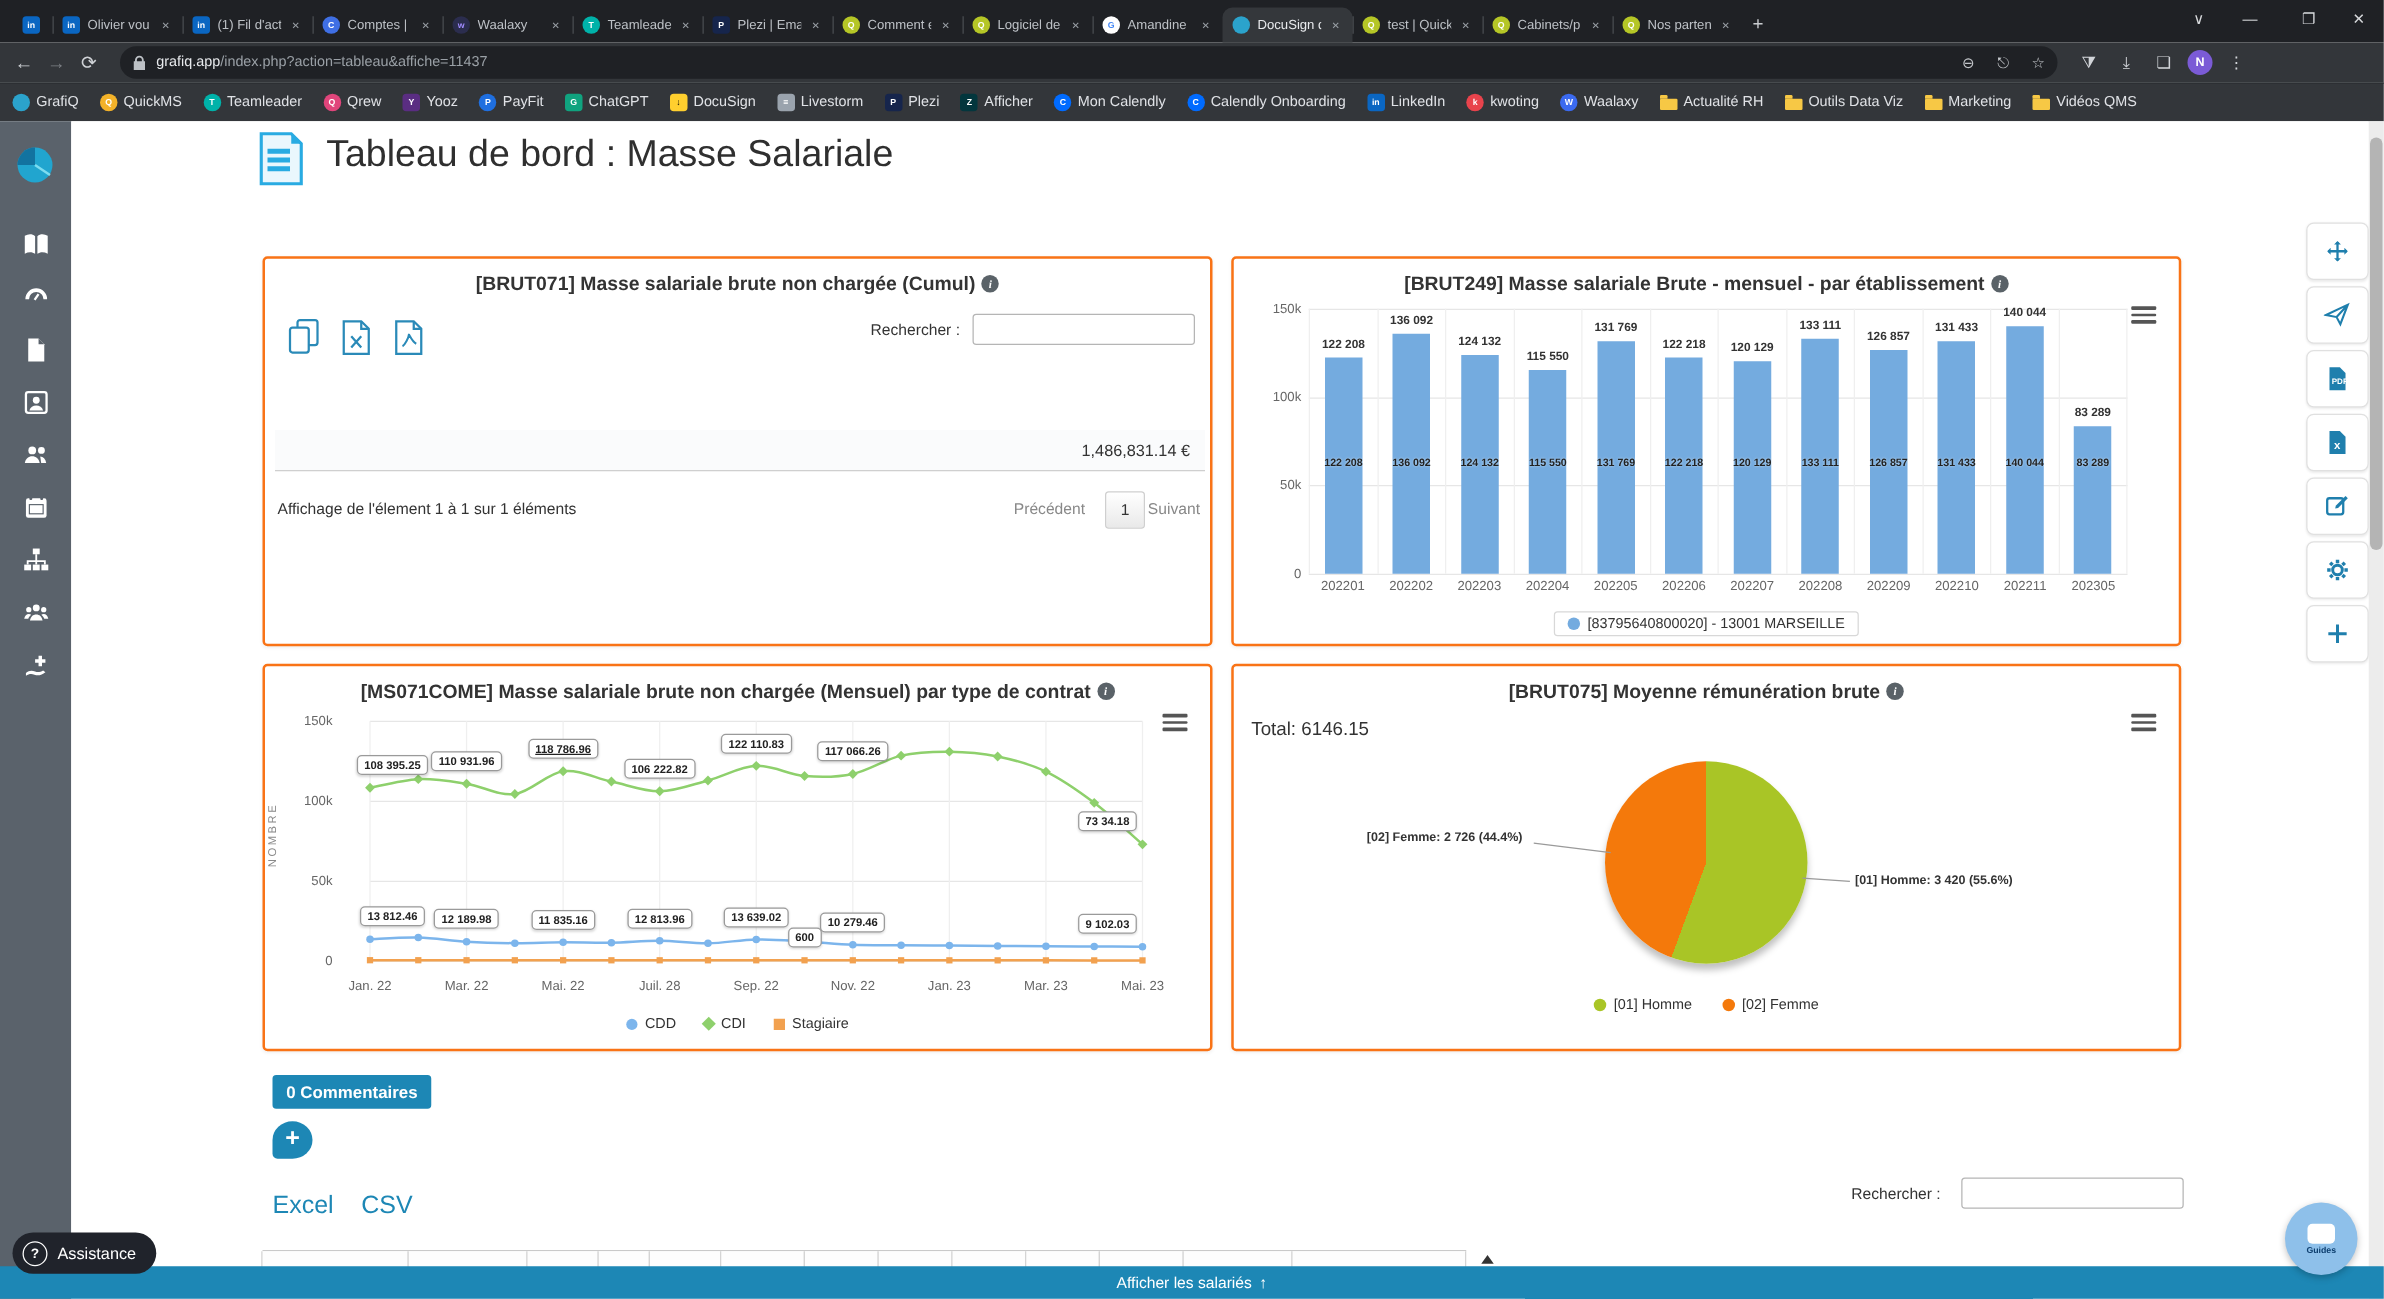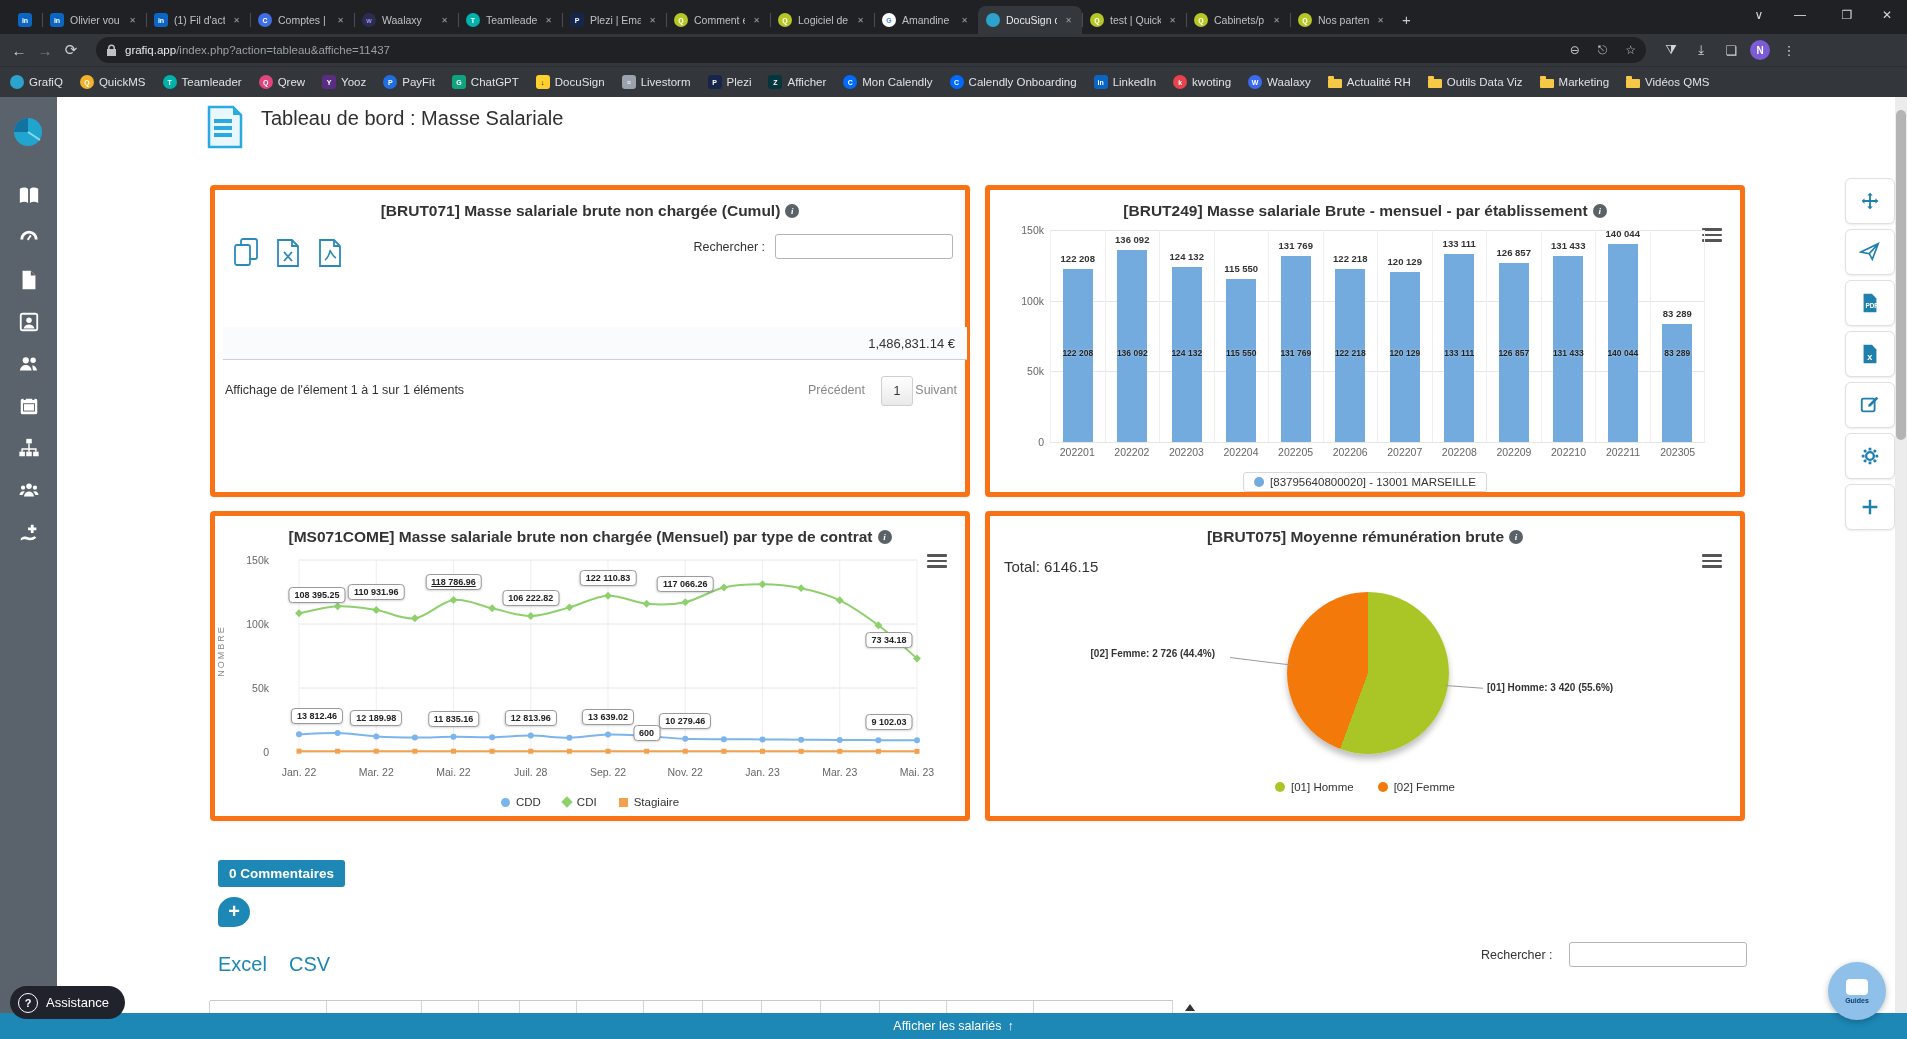--- a/index.html
+++ b/index.html
@@ -36,23 +36,23 @@
   .bookmarks{position:absolute;left:0;top:66px;width:1907px;height:31px;background:#33363a;display:flex;align-items:center;
              padding-left:10px;box-sizing:border-box;gap:17px;border-top:1px solid #2b2e32;}
   .bm{display:flex;align-items:center;gap:5px;color:#e0e2e6;font-size:11.5px;white-space:nowrap;}
   
   .sidebar{position:absolute;left:0;top:97px;width:57px;height:942px;background:#5a626b;}
   .sb-logo{position:absolute;left:13px;top:20px;}
   .sb-ic{position:absolute;left:18px;width:22px;height:22px;color:#fff;}
   .sb-ic svg{width:22px;height:22px;fill:#fff;}
   .content{position:absolute;left:57px;top:97px;width:1838px;height:942px;background:#fff;}
   .pg-icon{position:absolute;left:148px;top:8px;}
-  .pg-title{position:absolute;left:204px;top:10px;font-size:20px;color:#2f2f2f;}
-  .card{position:absolute;width:760px;background:#fff;border:5px solid #f97316;border-radius:4px;
-        box-shadow:0 1px 3px rgba(0,0,0,.06);box-sizing:border-box;}
+  .pg-title{position:absolute;left:204px;top:10px;font-size:30px;color:#2f2f2f;}
+  .card{position:absolute;width:760px;background:#fff;border:2px solid #f97316;border-radius:4px;
+        box-shadow:0 1px 3px rgba(0,0,0,.06);box-sizing:border-box;margin-top:20px;}
   #card1{left:153px;top:88px;height:312px;} #card2{left:928px;top:88px;height:312px;}
   #card3{left:153px;top:414px;height:310px;} #card4{left:928px;top:414px;height:310px;}
   .ctitle{position:absolute;left:0;top:12px;width:100%;text-align:center;font-size:15.5px;font-weight:600;color:#333;}
   .info{display:inline-block;width:14px;height:14px;border-radius:50%;background:#5a6268;color:#fff;font-size:9px;
         font-family:"Liberation Serif",serif;font-style:italic;font-weight:bold;text-align:center;line-height:14px;vertical-align:2px;margin-left:5px;}
   .burger{position:absolute;right:18px;top:38px;width:20px;}
   .burger div{height:2.5px;background:#555;margin-bottom:3px;border-radius:1px;}
   
   .exp-ic{position:absolute;top:48px;}
   .exp-ic svg{width:26px;height:30px;stroke:#2a8ab8;fill:none;stroke-width:1.8;}

